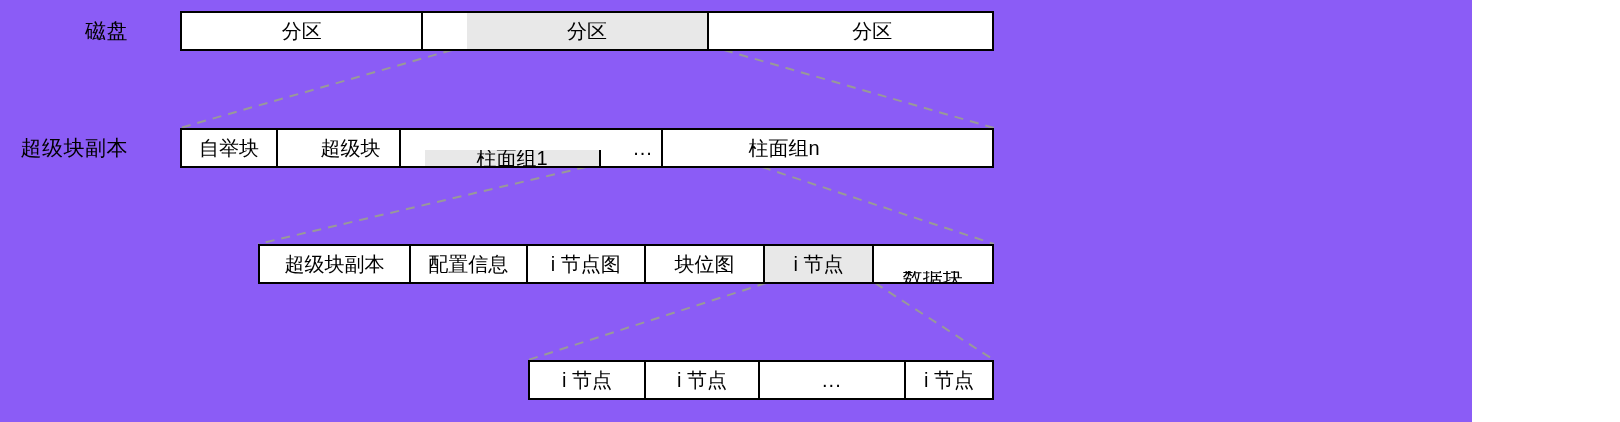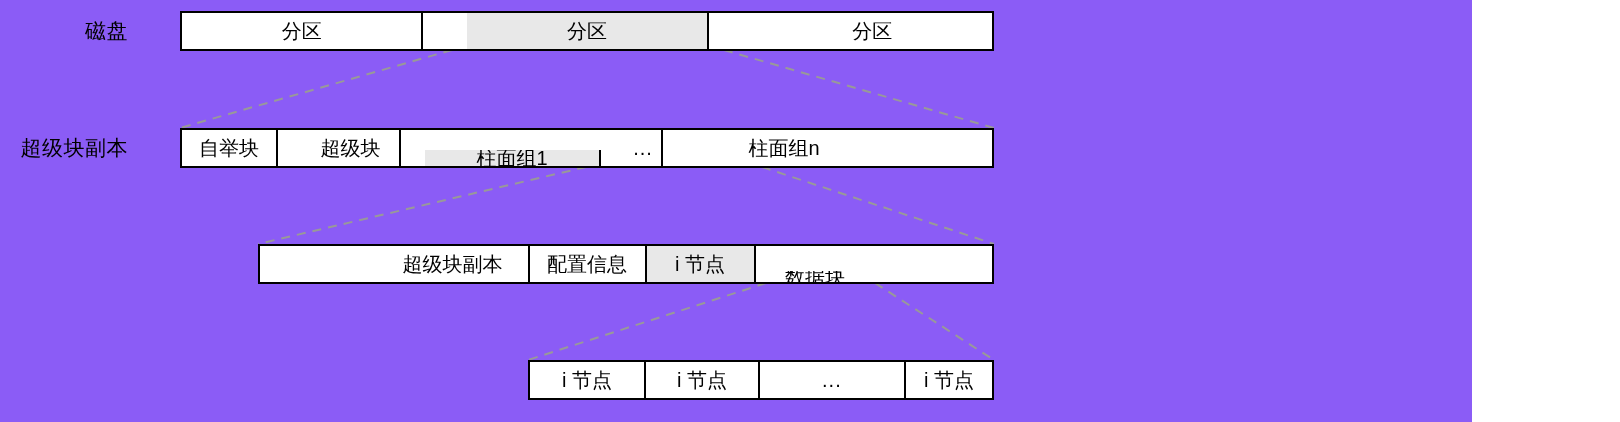--- a/index.html
+++ b/index.html
@@ -96,20 +96,22 @@
     <div class="cell" style="width:96px;">自举块</div>
     <div class="cell" style="width:99px;">超级块</div>
     <div class="cell highlight" style="width:176px;margin-top:20px;">柱面组1</div>
     <div class="cell ellipsis" style="width:38px;">...</div>
     <div class="cell" style="width:194px;">柱面组n</div>
   </div>
 
   <div class="band" style="left:258px; top:244px; width:736px;justify-content:center;">
     <div class="cell" style="width:152px;">超级块副本</div>
     <div class="cell" style="width:117px;">配置信息</div>
+    <div class="cell" style="width:119px;">i 节点图</div>
+    <div class="cell" style="width:120px;">块位图</div>
     <div class="cell highlight" style="width:109px;">i 节点</div>
     <div class="cell" style="width:119px;margin-top:25px;">数据块</div>
   </div>
 
   <div class="band" style="left:528px; top:360px; width:466px;">
     <div class="cell" style="width:117px;">i 节点</div>
     <div class="cell" style="width:115px;">i 节点</div>
     <div class="cell ellipsis" style="width:147px;">...</div>
     <div class="cell" style="width:87px;">i 节点</div>
   </div>

